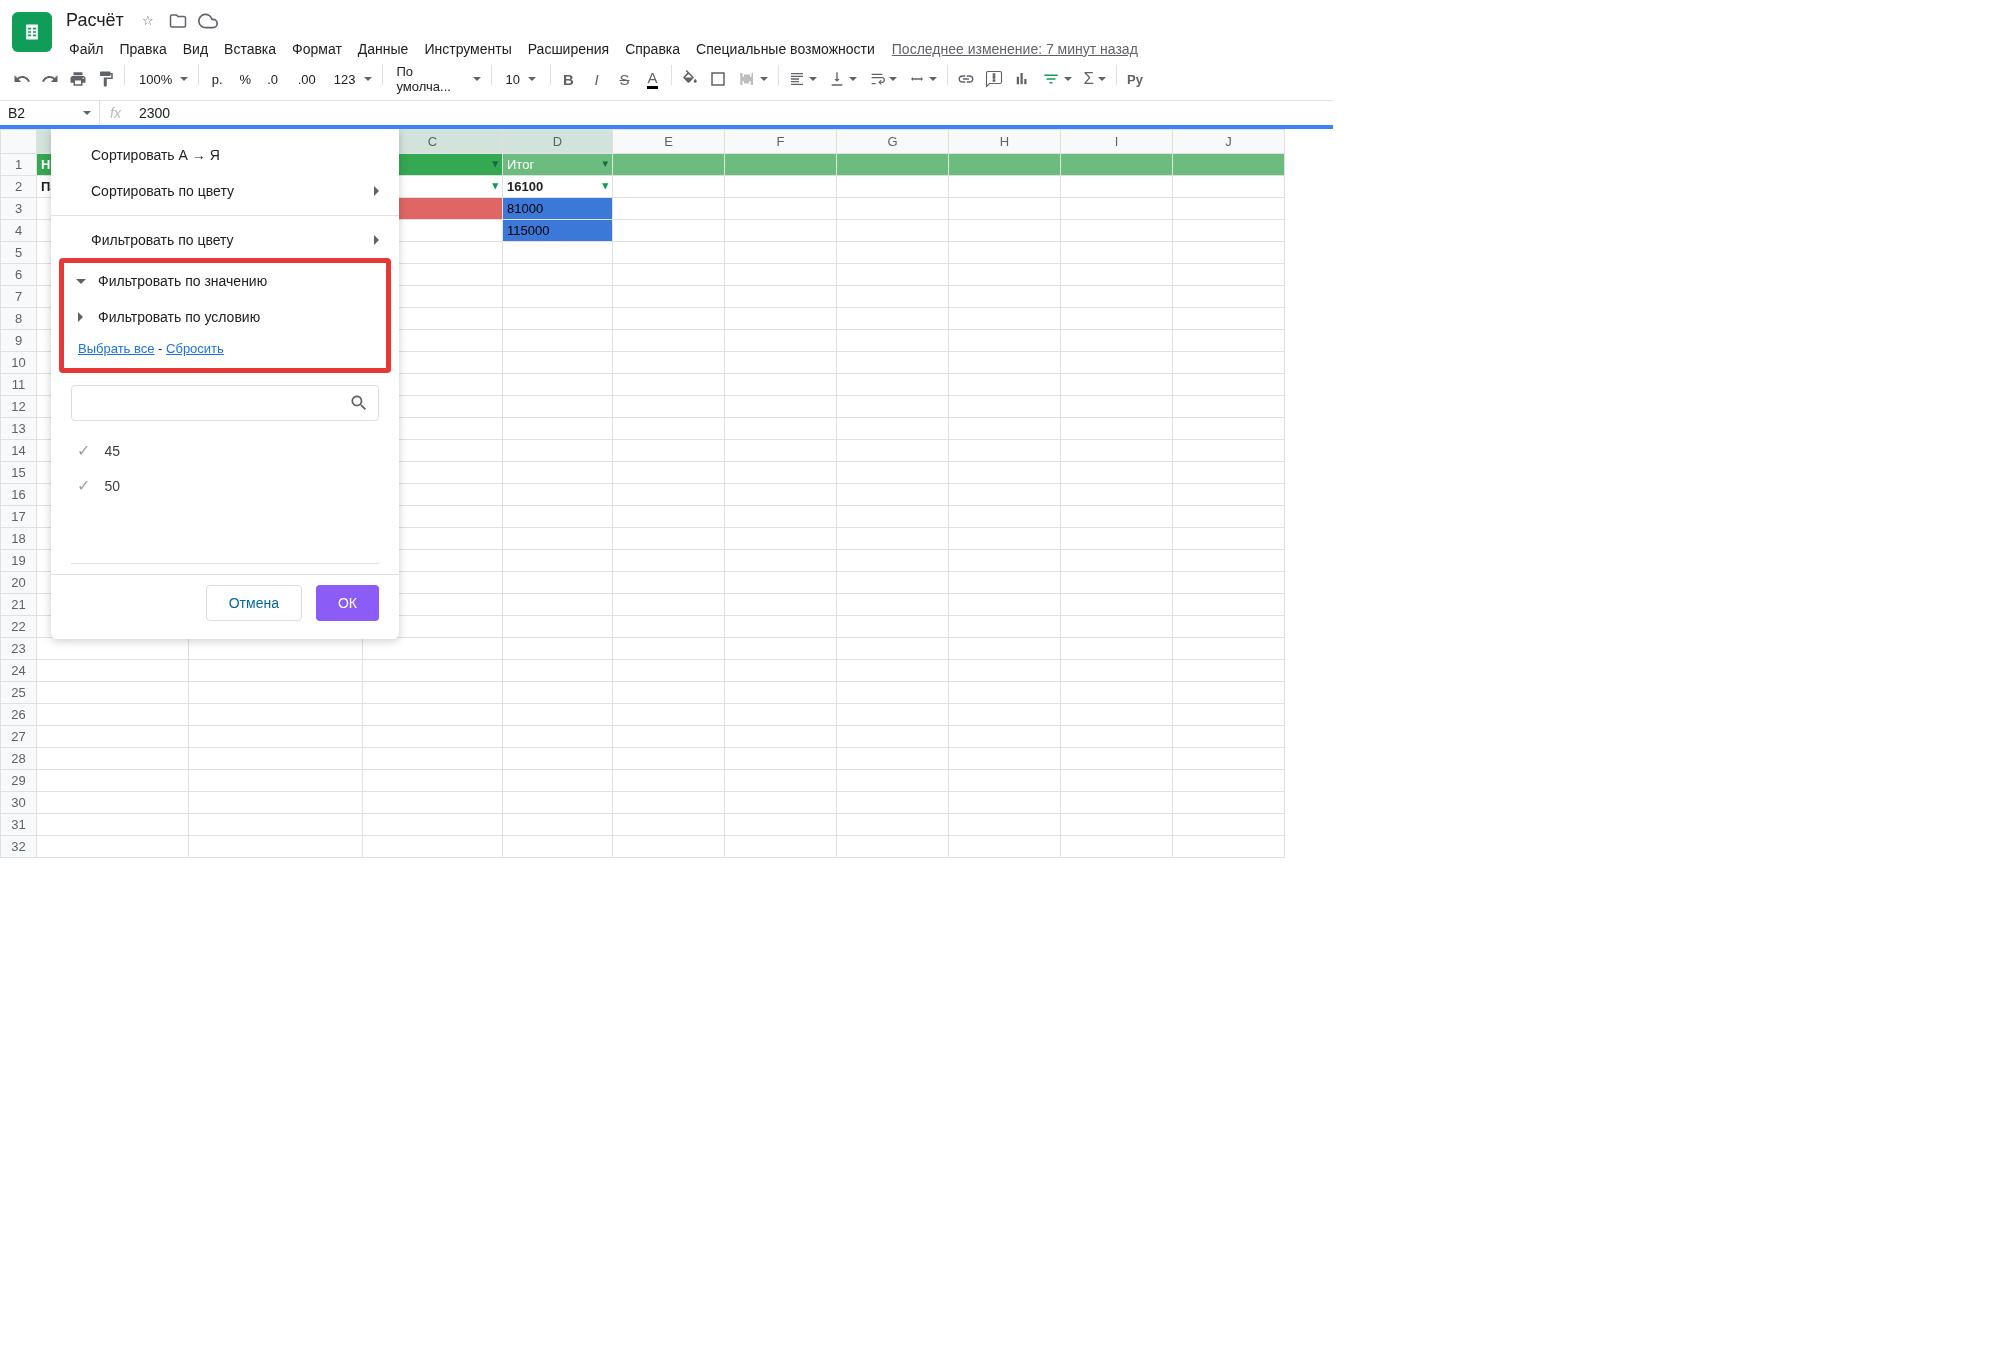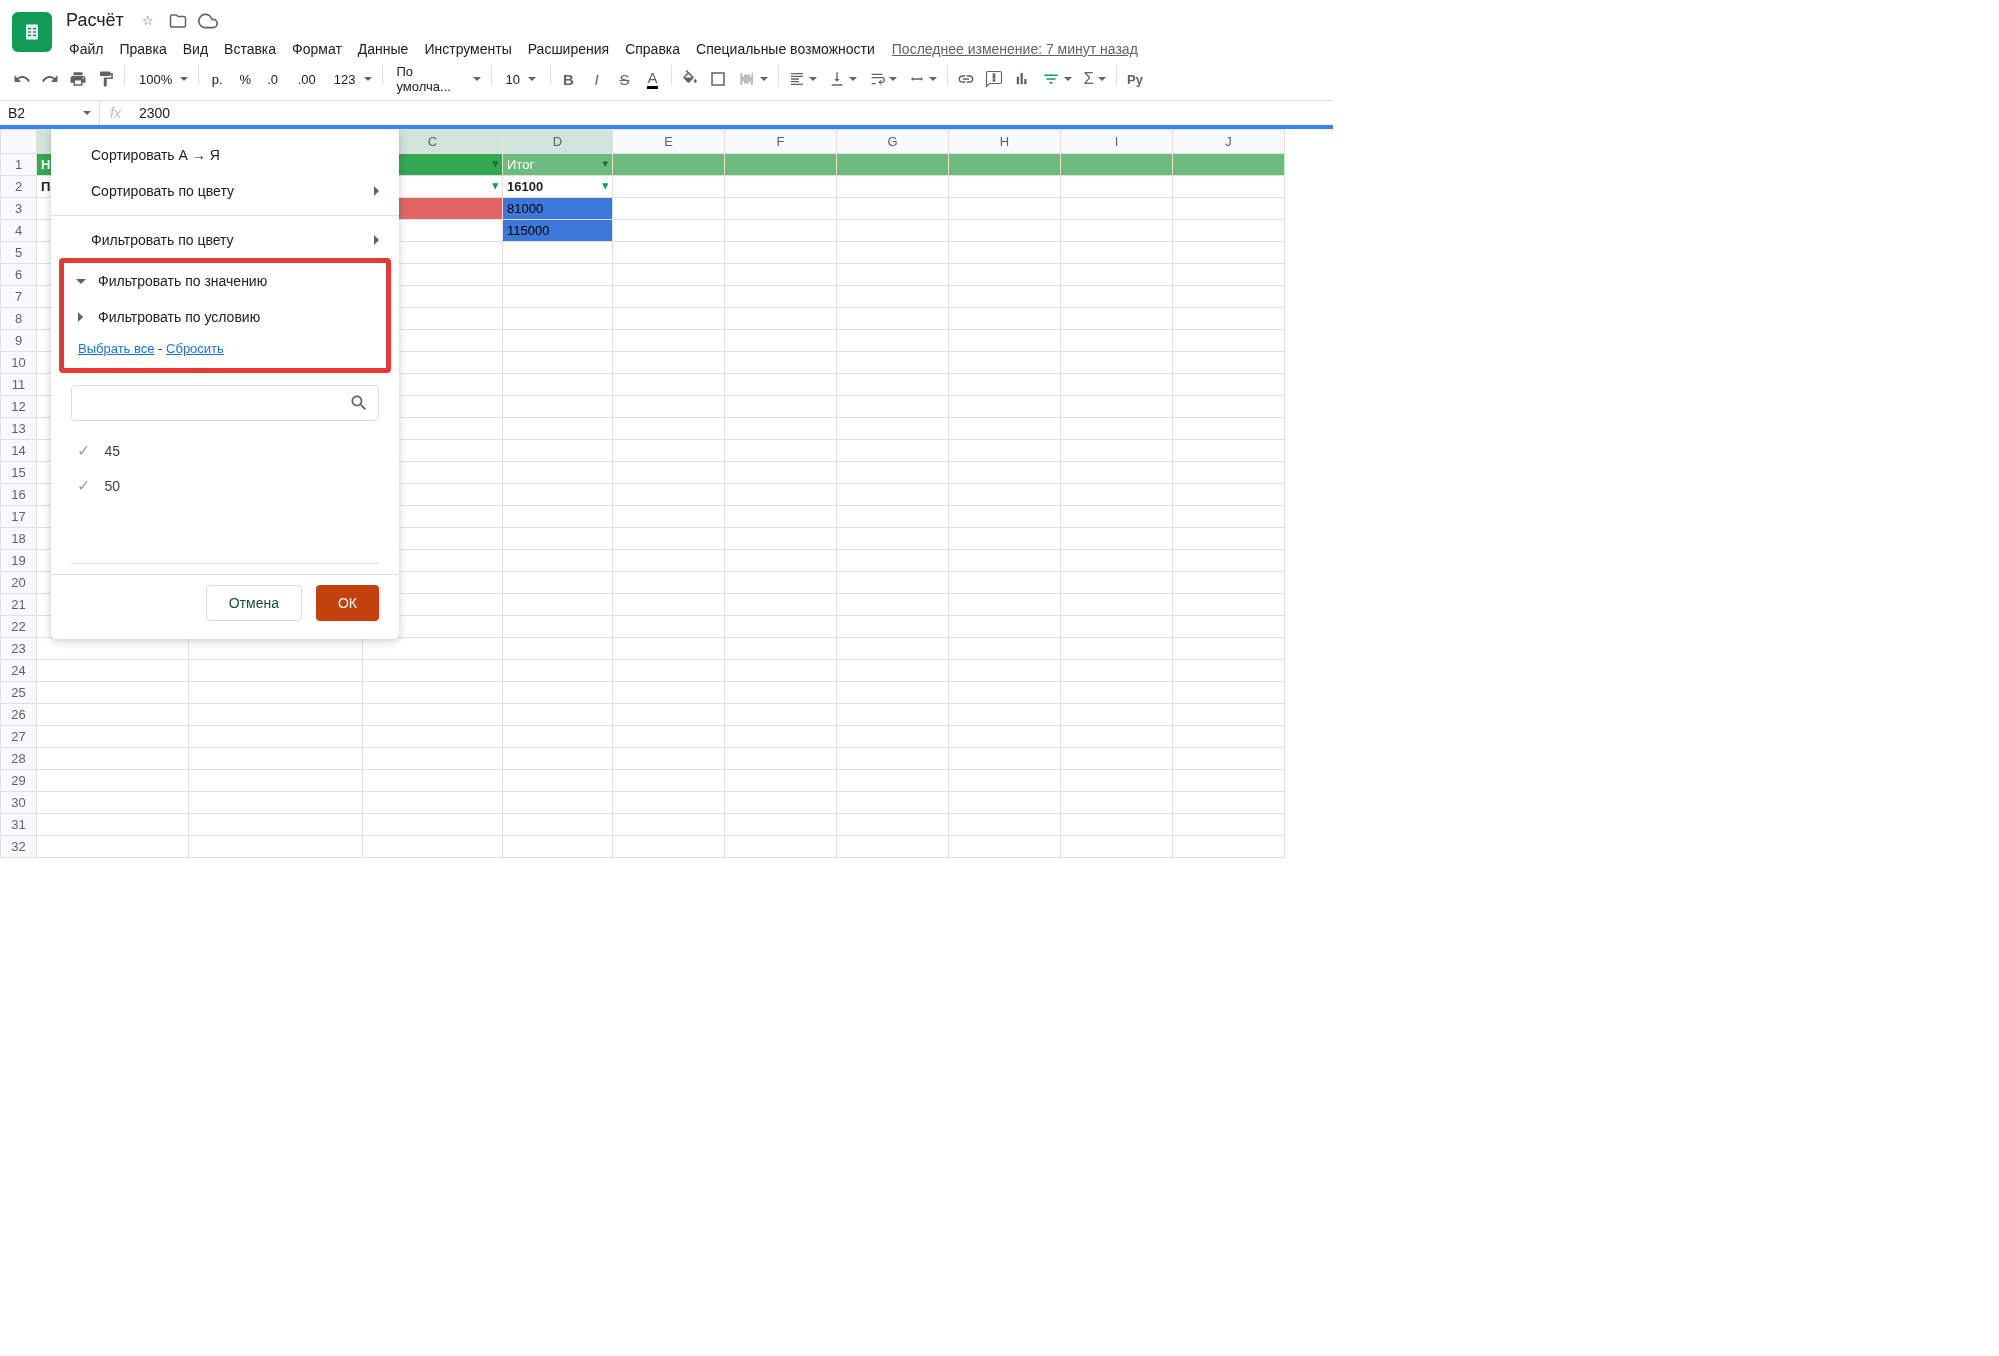--- a/index.html
+++ b/index.html
@@ -64,22 +64,22 @@
 .fm-links{padding:6px 14px;font-size:13px}
 .fm-links a{color:#1a73e8;text-decoration:underline;cursor:pointer}
 .fm-search{margin:12px 20px 8px;position:relative}
 .fm-search input{width:100%;height:36px;border:1px solid #dadce0;border-radius:4px;padding:0 36px 0 12px;font-size:14px}
 .fm-search-icon{position:absolute;right:10px;top:8px;color:#5f6368}
 .fm-values{padding:4px 20px 20px}
 .fm-value{display:flex;align-items:center;gap:14px;padding:8px 6px;font-size:14px;color:#3c4043}
 .fm-check{color:#9e9e9e;font-size:16px}
 .fm-footer{display:flex;justify-content:flex-end;gap:14px;padding:10px 20px;border-top:1px solid #e0e0e0;margin-top:10px}
 .btn{height:36px;padding:0 22px;border-radius:4px;font-size:14px;cursor:pointer;display:flex;align-items:center}
-.btn-cancel{background:#fff;border:1px solid #dadce0;color:#14532d}
-.btn-ok{background:#c2410c;color:#fff;border:none;font-weight:500}
+.btn-cancel{background:#fff;border:1px solid #dadce0;color:#0369a1}
+.btn-ok{background:#8b5cf6;color:#fff;border:none;font-weight:500}
 </style>
 </head>
 <body>
 
 <div class="app">
 
   <div class="doc-header">
     <div class="logo">
       <svg width="20" height="20" viewBox="0 0 24 24">
           <path d="M19 3H5v18h14V3zm-8 14H7v-2h4v2zm0-4H7v-2h4v2zm0-4H7V7h4v2zm6 8h-4v-2h4v2zm0-4h-4v-2h4v2zm0-4h-4V7h4v2z"></path>

